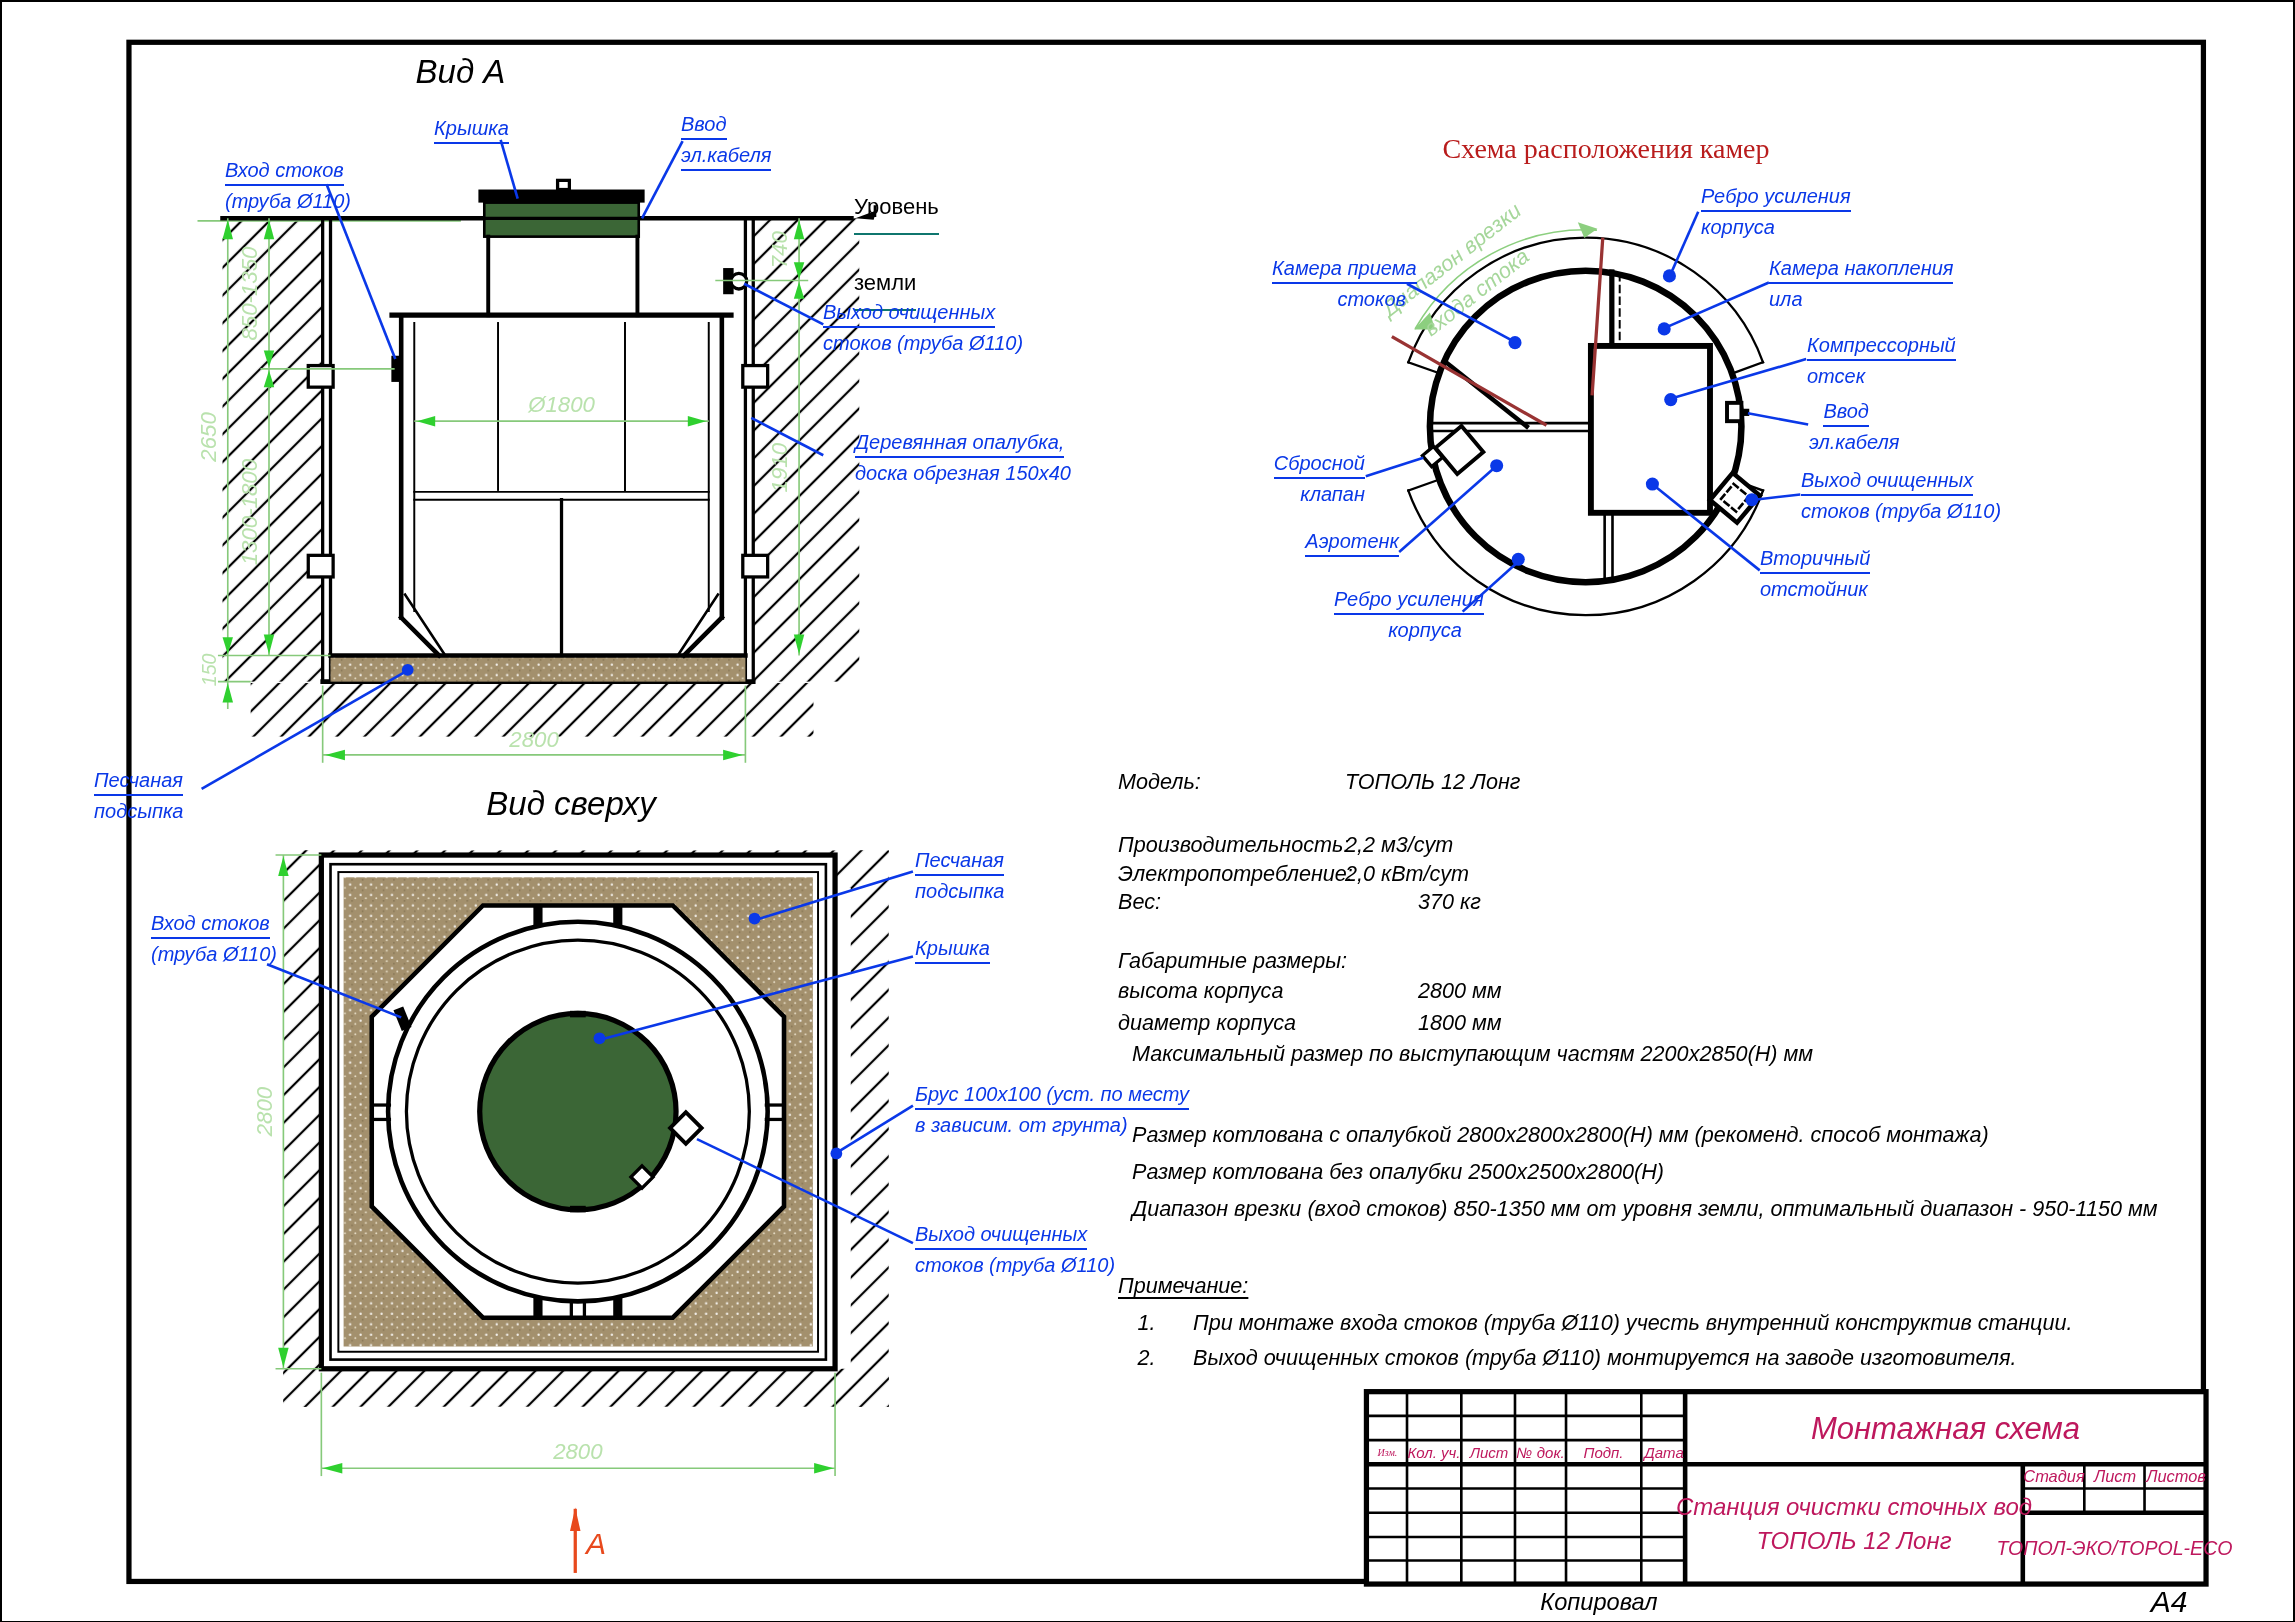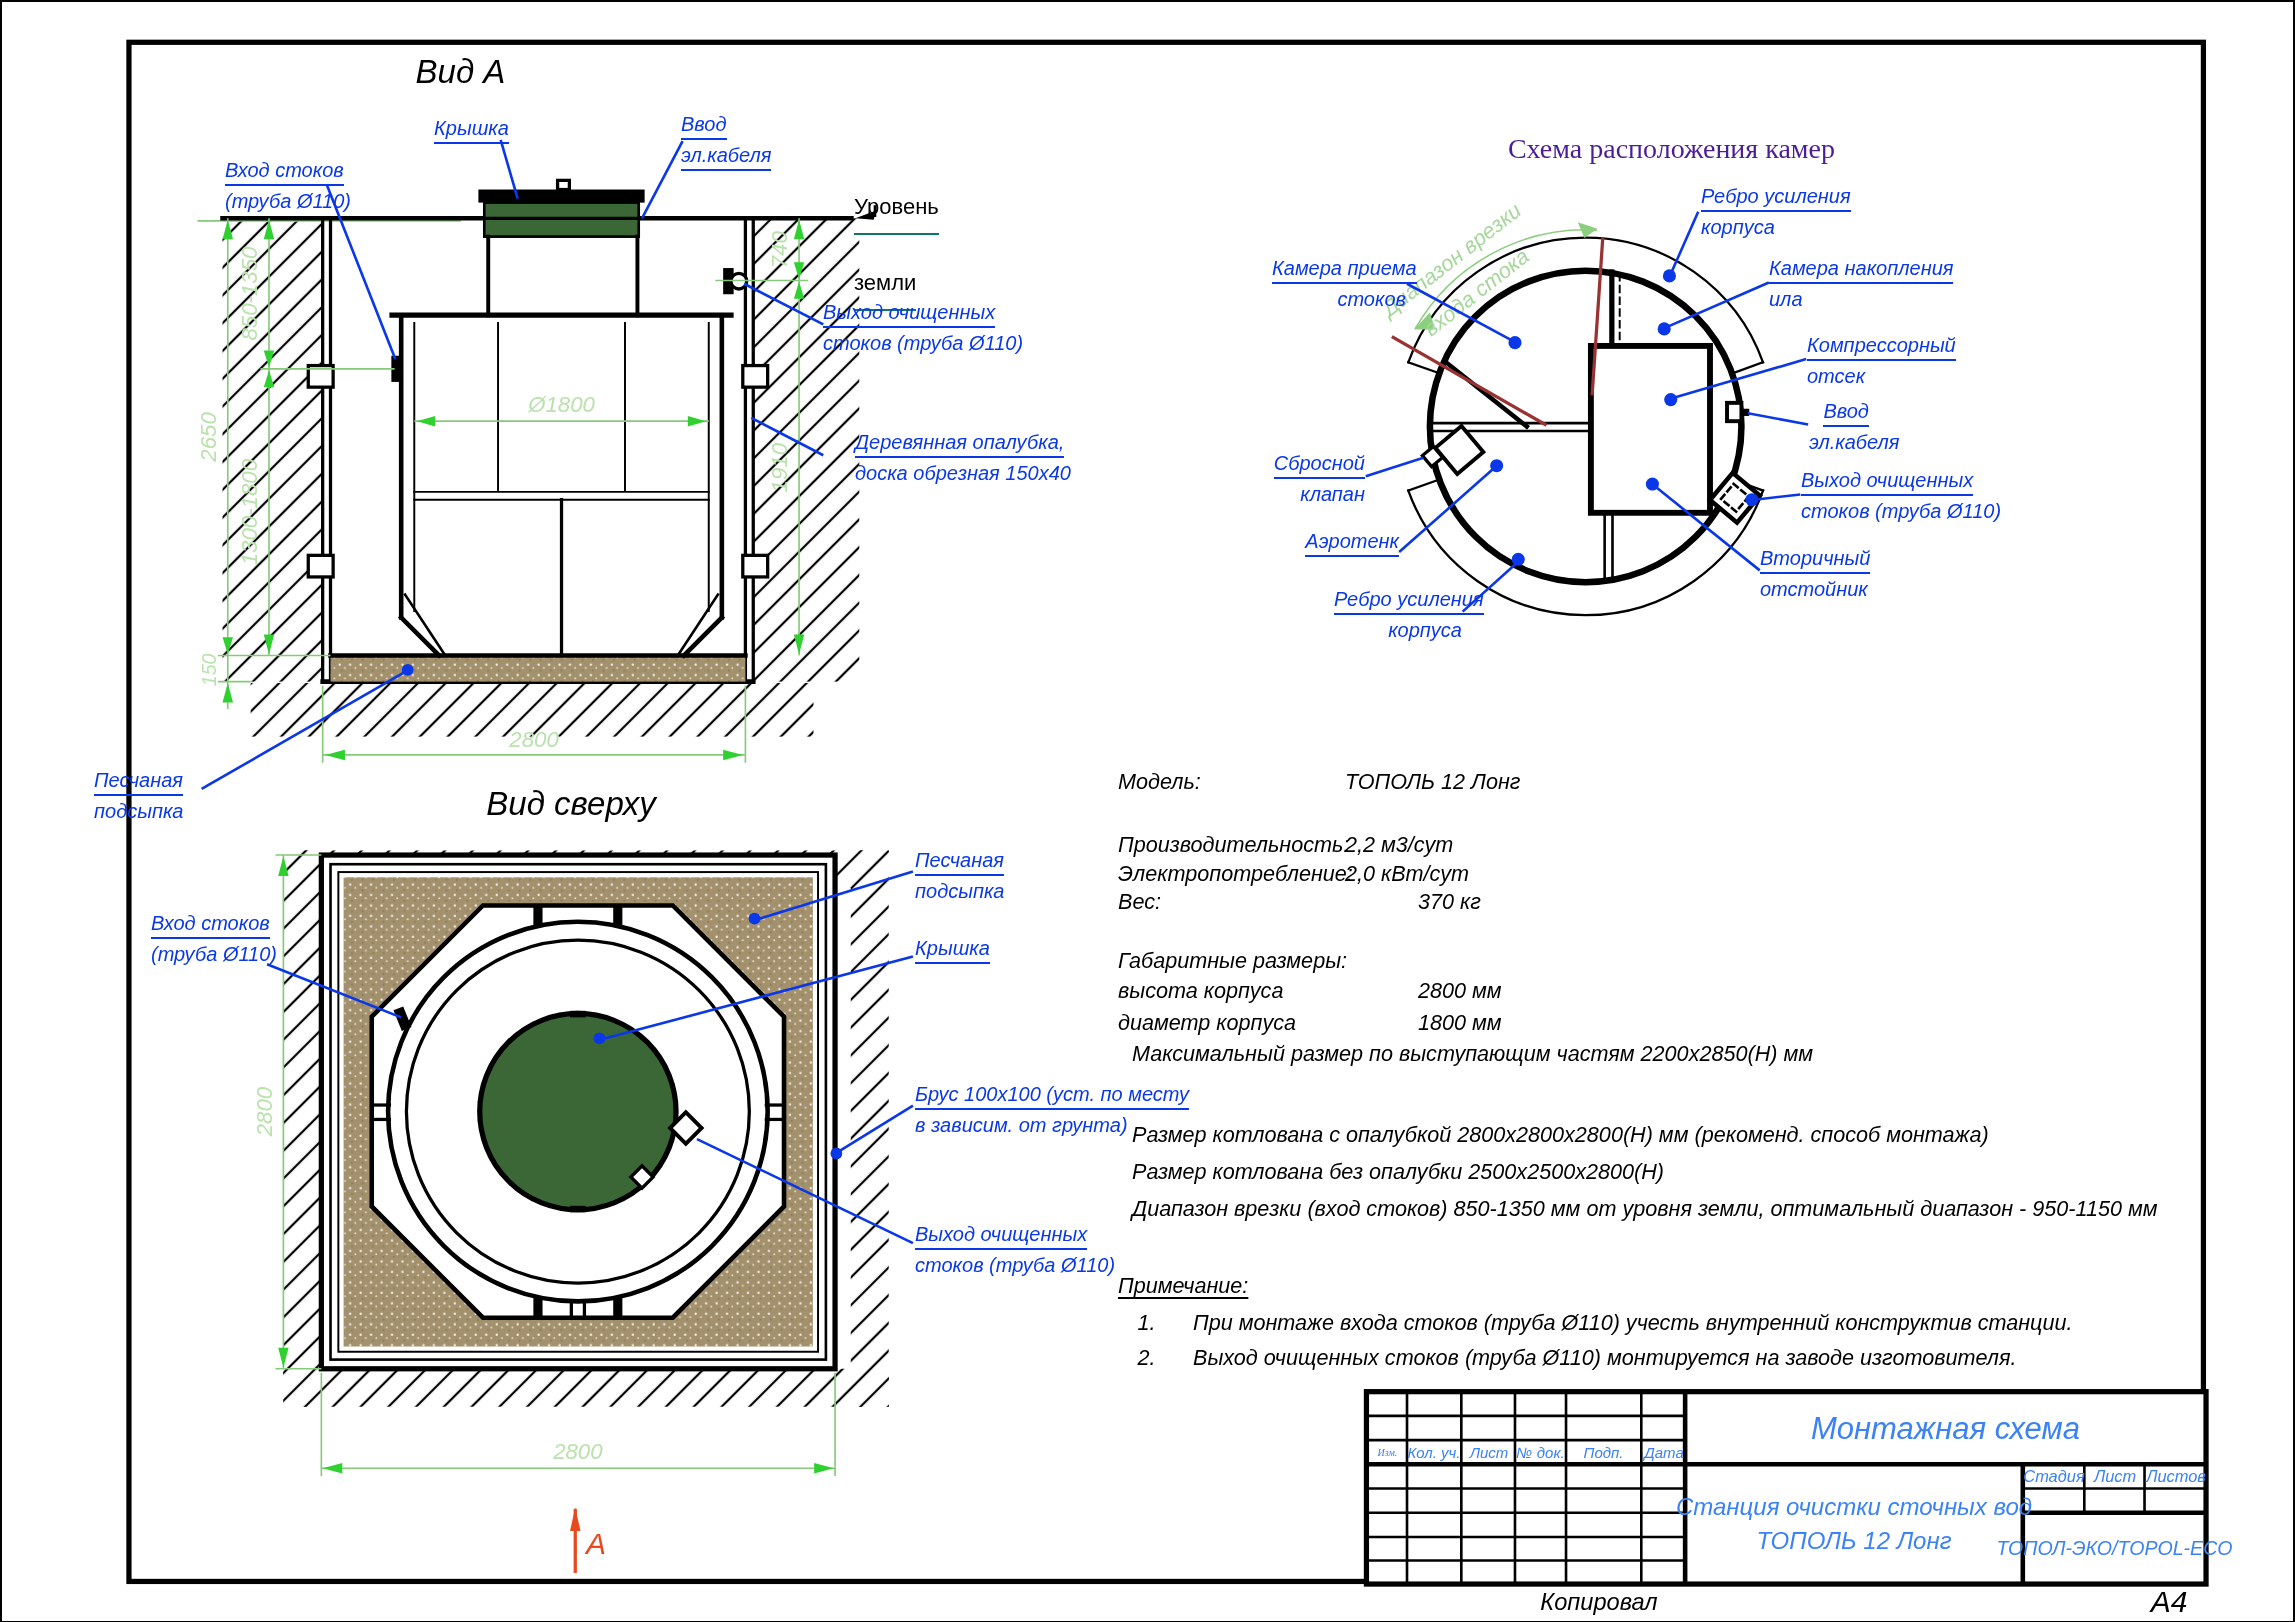--- a/index.html
+++ b/index.html
@@ -8,33 +8,33 @@
   svg{position:absolute;left:0;top:0;}
   
   .lbl{position:absolute;color:#0a38e8;font-style:italic;font-size:20px;line-height:31px;white-space:nowrap;}
   .lbl .u{display:inline-block;border-bottom:2px solid currentColor;padding-bottom:1.3px;line-height:23.6px;}
   .lbl.r{text-align:right;}
   .lbl div{height:31px;}
   
   .blk{position:absolute;color:#000;font-size:22px;line-height:31px;white-space:nowrap;}
   .blk .u{display:inline-block;border-bottom:2px solid #0f766e;padding-bottom:11px;margin-top:32px;}
   .vtitle{position:absolute;color:#000;font-style:italic;font-size:33px;text-align:center;white-space:nowrap;}
-  .stitle{position:absolute;color:#4c1d95;font-family:"Liberation Serif",serif;font-size:28px;text-align:right;white-space:nowrap;}
+  .stitle{position:absolute;color:#b91c1c;font-family:"Liberation Serif",serif;font-size:28px;text-align:center;white-space:nowrap;}
   
   .specs{position:absolute;left:1116px;top:759px;width:1047px;height:628px;font-style:italic;font-size:21.6px;color:#000;}
   .srow{position:absolute;left:0;width:100%;height:29px;white-space:nowrap;}
   .slabel{position:absolute;left:0;}
   .sval{position:absolute;left:227px;}
   .sval2{position:absolute;left:300px;}
   .sline{position:absolute;left:0;white-space:nowrap;margin-left:14px;}
   .nhead{position:absolute;left:0;text-decoration:underline;text-decoration-thickness:2px;text-underline-offset:3.9px;}
   .nnum{position:absolute;left:19.6px;}
   .ntext{position:absolute;left:75px;white-space:nowrap;}
   
-  .tb{position:absolute;color:#3b82f6;font-style:italic;display:flex;align-items:center;justify-content:center;text-align:center;white-space:nowrap;}
+  .tb{position:absolute;color:#be185d;font-style:italic;display:flex;align-items:center;justify-content:center;text-align:center;white-space:nowrap;}
   .red-mark{position:absolute;color:#e8491d;font-style:italic;font-size:30px;}
   .foot{position:absolute;color:#000;font-style:italic;text-align:center;}
 </style>
 </head>
 <body>
 
 <div class="page">
 
 <svg width="2295" height="1623" viewBox="0 0 3507 2479">
   <defs>

